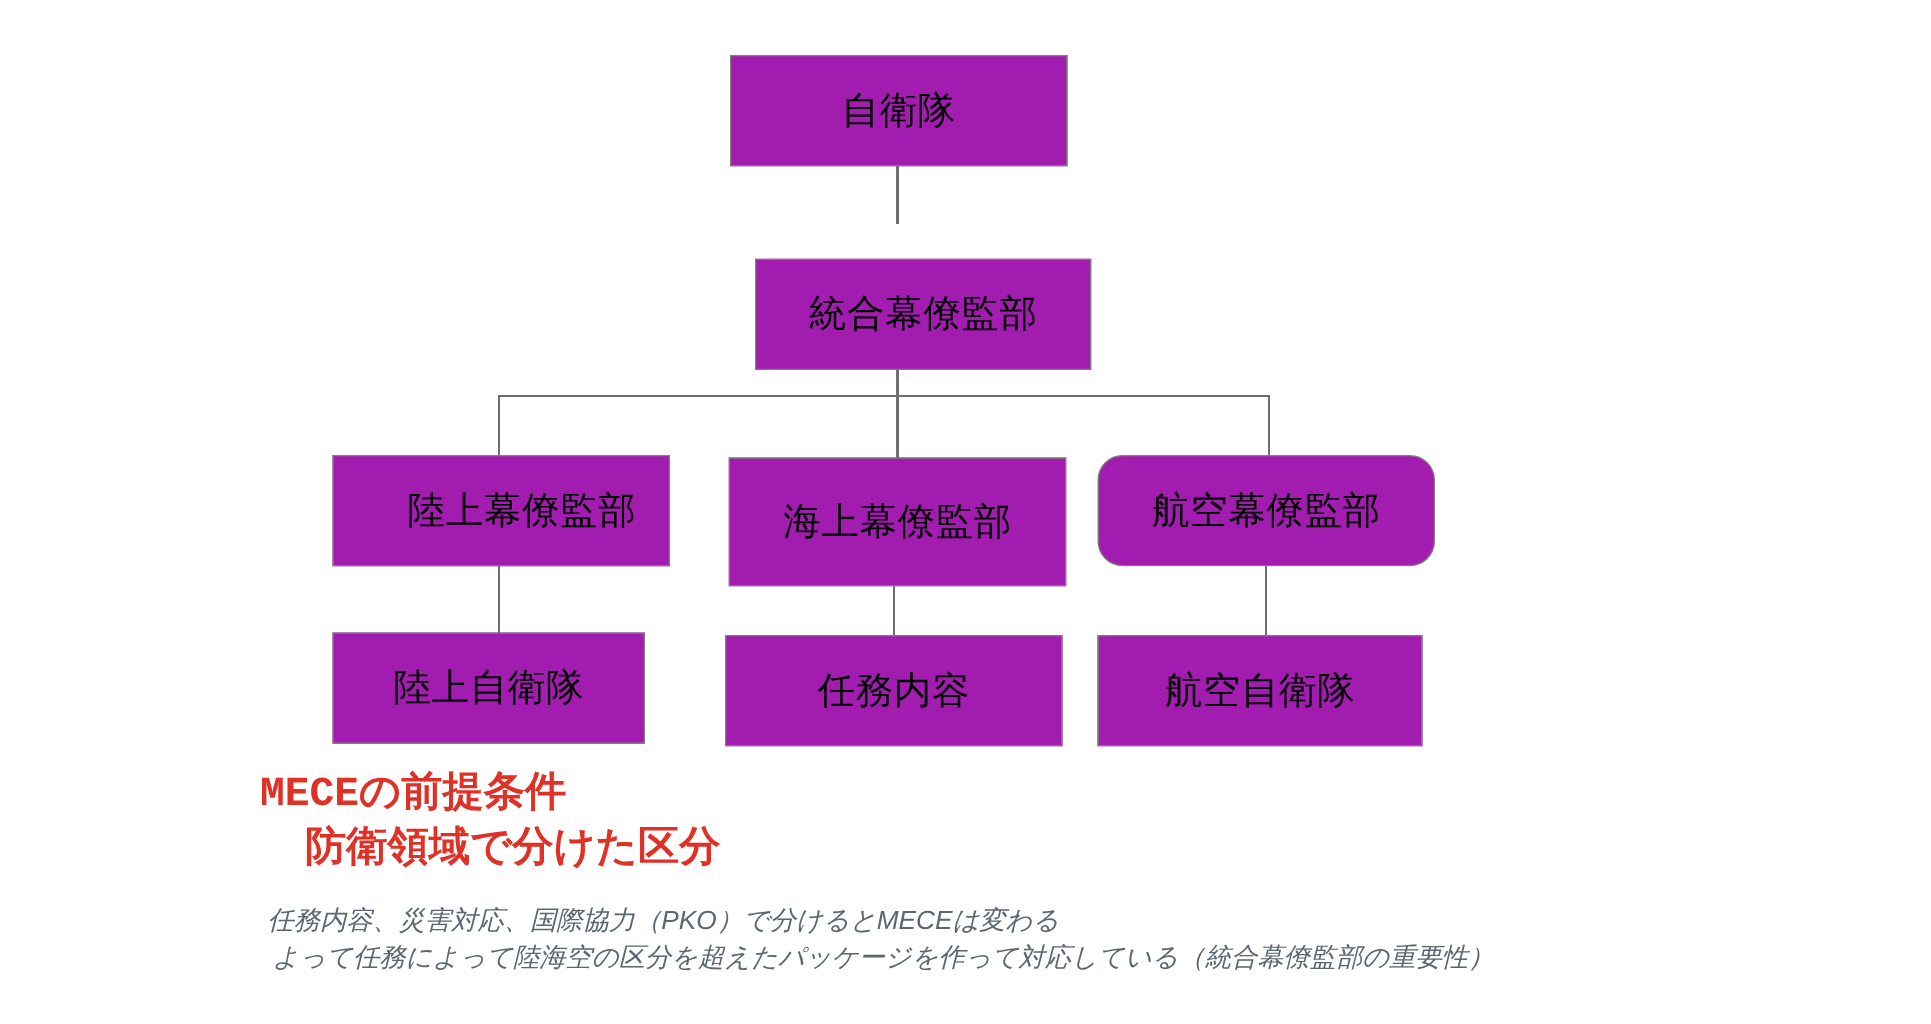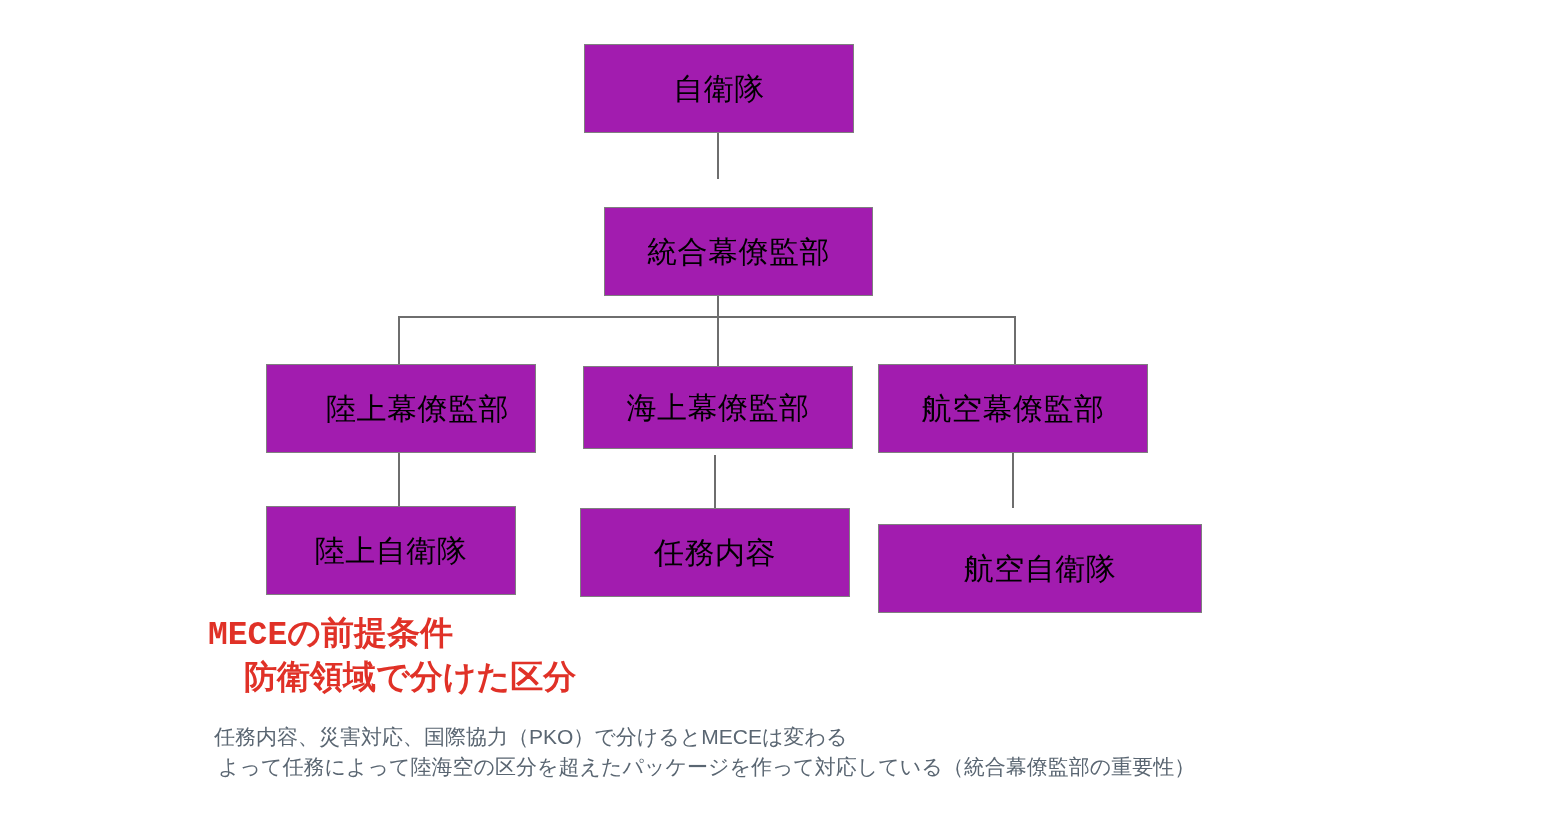--- a/index.html
+++ b/index.html
@@ -50,26 +50,26 @@
     letter-spacing: 0.5px;
     line-height: 1;
     white-space: nowrap;
   }
 
   
   .node-jsdf        { left: 584px;  top: 44px;  width: 270px; height: 89px; }
   .node-joint       { left: 604px;  top: 179px; width: 269px; height: 89px; margin-top: 28px; }
 
   .node-gsdf-staff  { left: 266px;  top: 364px; width: 270px; height: 89px; padding-left: 33px; }
-  .node-msdf-staff  { left: 583px;  top: 366px; width: 270px; height: 83px; }
-  .node-asdf-staff  { left: 878px;  top: 364px; width: 270px; height: 89px; }
+  .node-msdf-staff  { left: 583px;  top: 366px; width: 270px; height: 103px; }
+  .node-asdf-staff  { left: 878px;  top: 364px; width: 270px; height: 89px; border-radius: 20px; }
 
   .node-gsdf        { left: 266px;  top: 506px; width: 250px; height: 89px; }
   .node-msdf        { left: 580px;  top: 508px; width: 270px; height: 89px; }
-  .node-asdf        { left: 878px;  top: 524px; width: 324px; height: 89px; }
+  .node-asdf        { left: 878px;  top: 508px; width: 260px; height: 89px; }
 
   
   .headline {
     position: absolute;
     left: 208px;
     top: 614px;
     color: #e03127;
     font-size: 33px;
     font-weight: bold;
     line-height: 1.33;
@@ -83,20 +83,21 @@
 
   .body-note {
     position: absolute;
     left: 214px;
     top: 722px;
     color: #5a6672;
     font-size: 21px;
     font-weight: 400;
     line-height: 1.45;
     white-space: nowrap;
+    font-style: italic;
   }
   .body-note-line {
     display: block;
   }
   .body-note-line-2 {
     padding-left: 4px;
   }
 </style>
 </head>
 <body>

